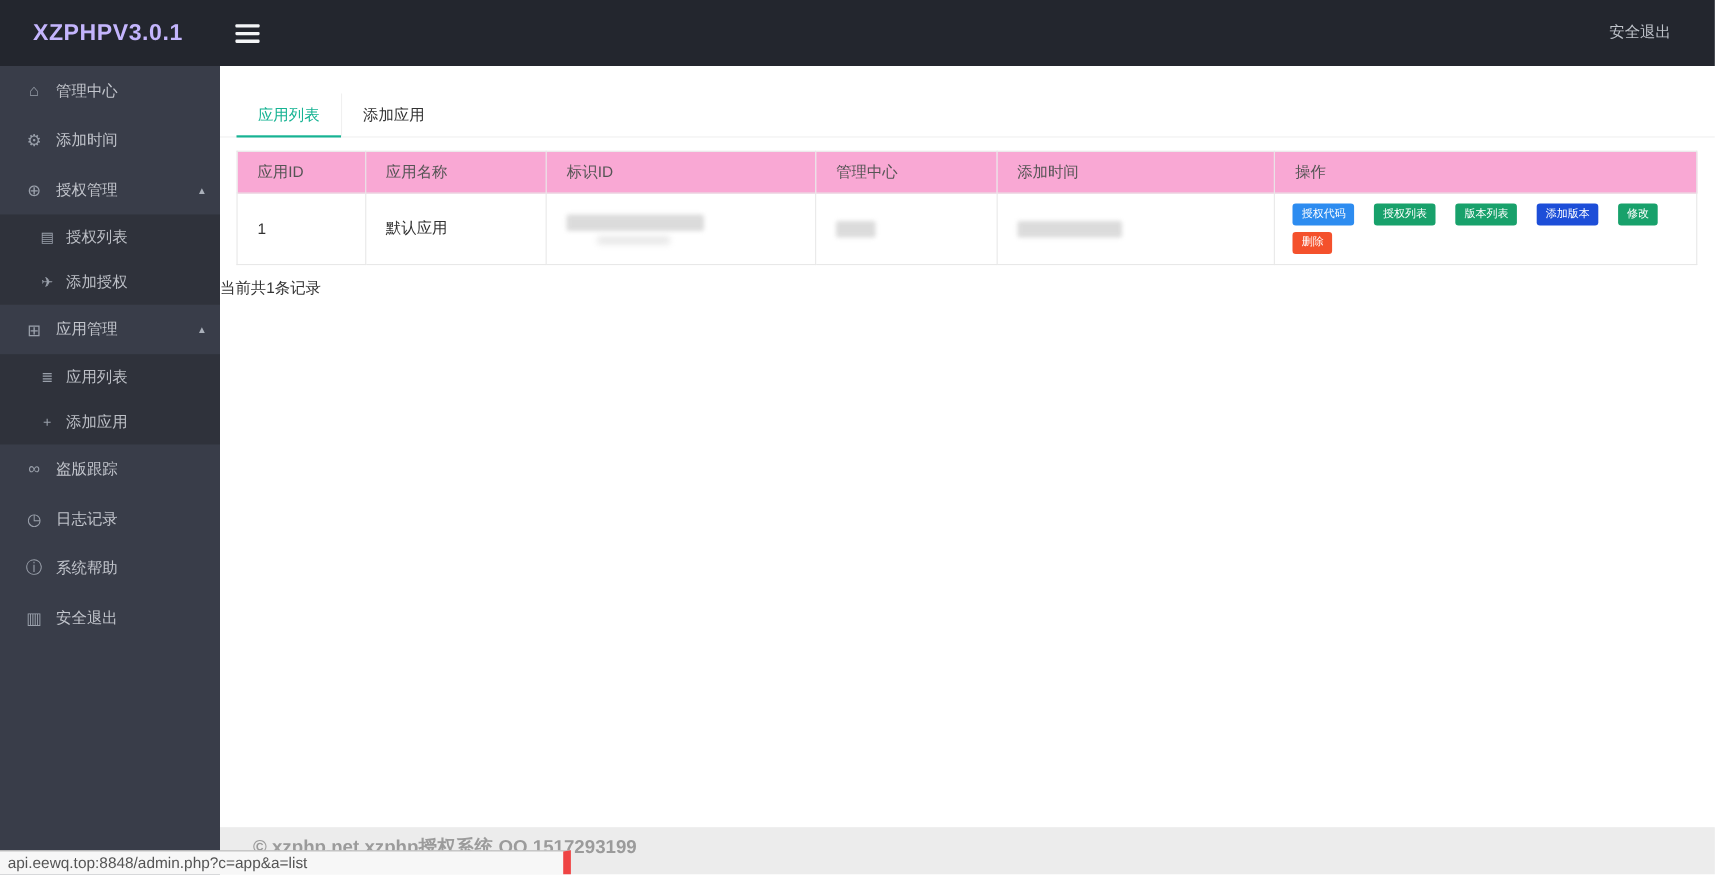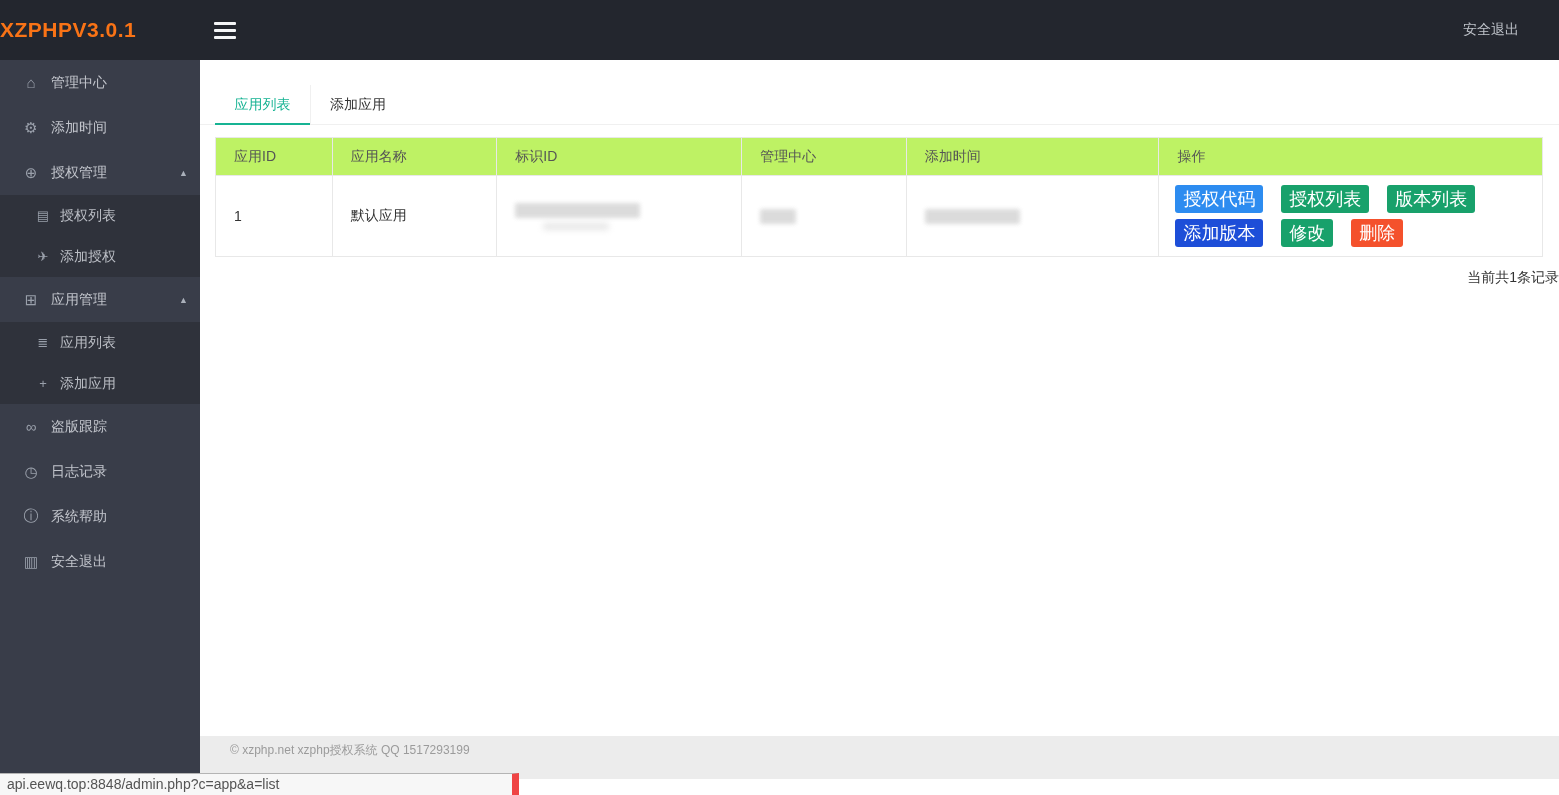--- a/index.html
+++ b/index.html
@@ -4,21 +4,21 @@
 <style>
   * { margin:0; padding:0; box-sizing:border-box; }
   html,body { width:1559px; height:795px; overflow:hidden; }
   body {
     font-family:"Liberation Sans","DejaVu Sans",sans-serif;
     position:relative; background:#fff; font-size:14px;
   }
 
   
   .topbar { height:60px; background:#23262e; display:flex; align-items:center; }
-  .logo { width:200px; font-size:21px; font-weight:bold; color:#f97316; letter-spacing:.5px; }
+  .logo { width:200px; padding-left:30px; font-size:21px; font-weight:bold; color:#c4b5fd; letter-spacing:.5px; }
   .hamburger { margin-left:8px; cursor:pointer; padding:6px; }
   .hamburger .bar { width:22px; height:3px; background:#f4f5f7; margin:4px 0; border-radius:1px; }
   .logout { margin-left:auto; padding-right:40px; color:#bfc3ca; font-size:14px; cursor:pointer; }
 
   
   .layout { display:flex; height:735px; position:relative; }
 
   
   .sidebar { width:200px; background:#393d49; flex-shrink:0; }
   .menu-item { height:45px; display:flex; align-items:center; padding:0 12px 0 22px;
@@ -32,42 +32,42 @@
   
   .content { flex:1; background:#ffffff; position:relative; }
   .tabs { margin-top:25px; display:flex; border-bottom:1px solid #f0f0f0; padding-left:15px; height:40px; }
   .tab { width:95px; text-align:center; line-height:38px; font-size:14px; color:#333;
          cursor:pointer; border-bottom:2px solid transparent; margin-bottom:-1px; }
   .tab + .tab { border-left:1px solid #f0f0f0; }
   .tab.active { color:#16b393; border-bottom-color:#16b393; }
 
   .table-wrap { margin:12px 16px 0 15px; }
   table { width:100%; border-collapse:collapse; font-size:14px; color:#333; table-layout:fixed; }
-  th { background:#bef264; font-weight:400; color:#555; text-align:left; height:38px;
+  th { background:#f9a8d4; font-weight:400; color:#555; text-align:left; height:38px;
        padding:0 0 0 18px; border:1px solid #e8e8e8; }
   td { height:62px; padding:0 0 0 18px; border:1px solid #e8e8e8; vertical-align:middle; }
   td.actions-cell { padding:6px 10px 6px 16px; line-height:1; }
 
-  .btn { display:inline-block; color:#fff; font-size:18px; padding:5px 8px; border-radius:3px;
+  .btn { display:inline-block; color:#fff; font-size:10px; padding:5px 8px; border-radius:3px;
          margin:3px 14px 3px 0; cursor:pointer; white-space:nowrap; }
   .b-blue  { background:#2d8cf0; }
   .b-green { background:#18a16b; }
   .b-amber { background:#1d4ed8; }
   .b-red   { background:#f4512c; }
 
   .redact { background:#c9c9c9; border-radius:2px; filter:blur(2px); opacity:.65; }
   .redact.r-key  { width:125px; height:15px; }
   .redact.r-sub  { width:66px; height:7px; margin:5px 0 0 28px; opacity:.45; filter:blur(3px); }
   .redact.r-ver  { width:36px; height:15px; }
   .redact.r-time { width:95px; height:15px; }
 
-  .summary { text-align:right; margin-top:12px; font-size:14px; color:#333; }
-
-  .footer { position:absolute; left:0; right:0; bottom:16px; height:43px; background:#ececec;
-            padding:6px 0 0 30px; font-size:12px; color:#9b9b9b; }
+  .summary { text-align:left; margin-top:12px; font-size:14px; color:#333; }
+
+  .footer { position:absolute; left:0; right:0; bottom:0; height:43px; background:#ececec;
+            padding:6px 0 0 30px; font-size:17px; color:#9b9b9b;font-weight:bold; }
 
   .status-tip { position:absolute; left:0; bottom:0; width:519px; height:22px; background:#f7f7f7;
                 border-top:1px solid #b4b4b4; border-right:7px solid #ef4444;
                 font-size:14px; color:#545454; line-height:20px; padding-left:7px; z-index:20;
                 white-space:nowrap; overflow:hidden; }
 </style>
 </head>
 <body>
 
 <div class="topbar">

